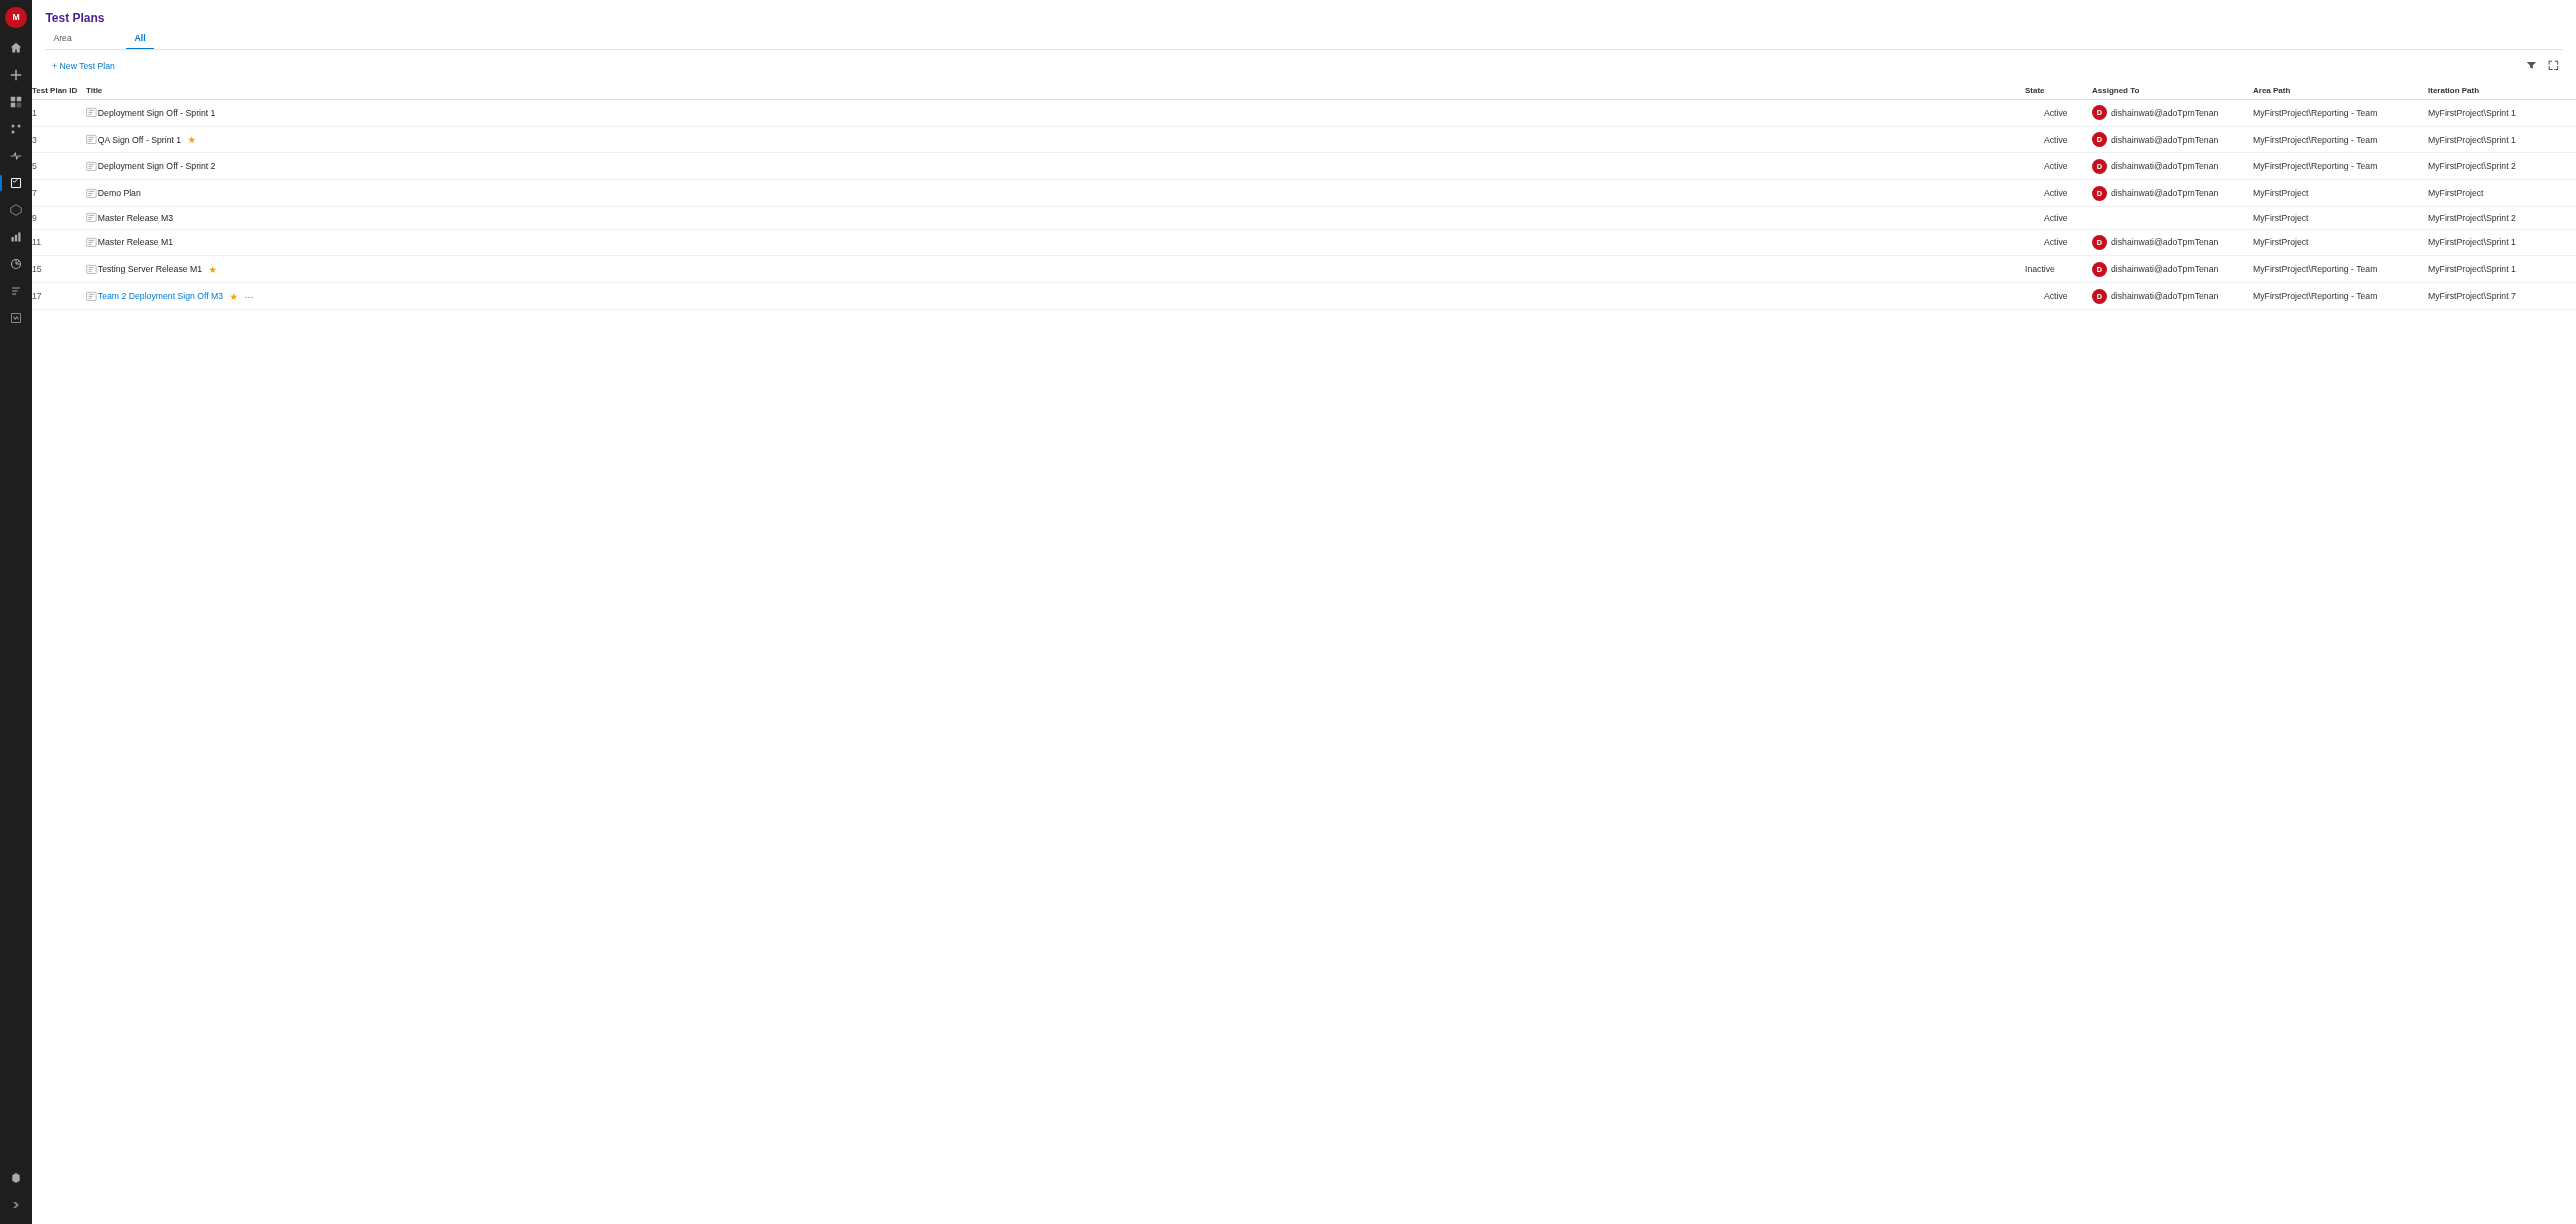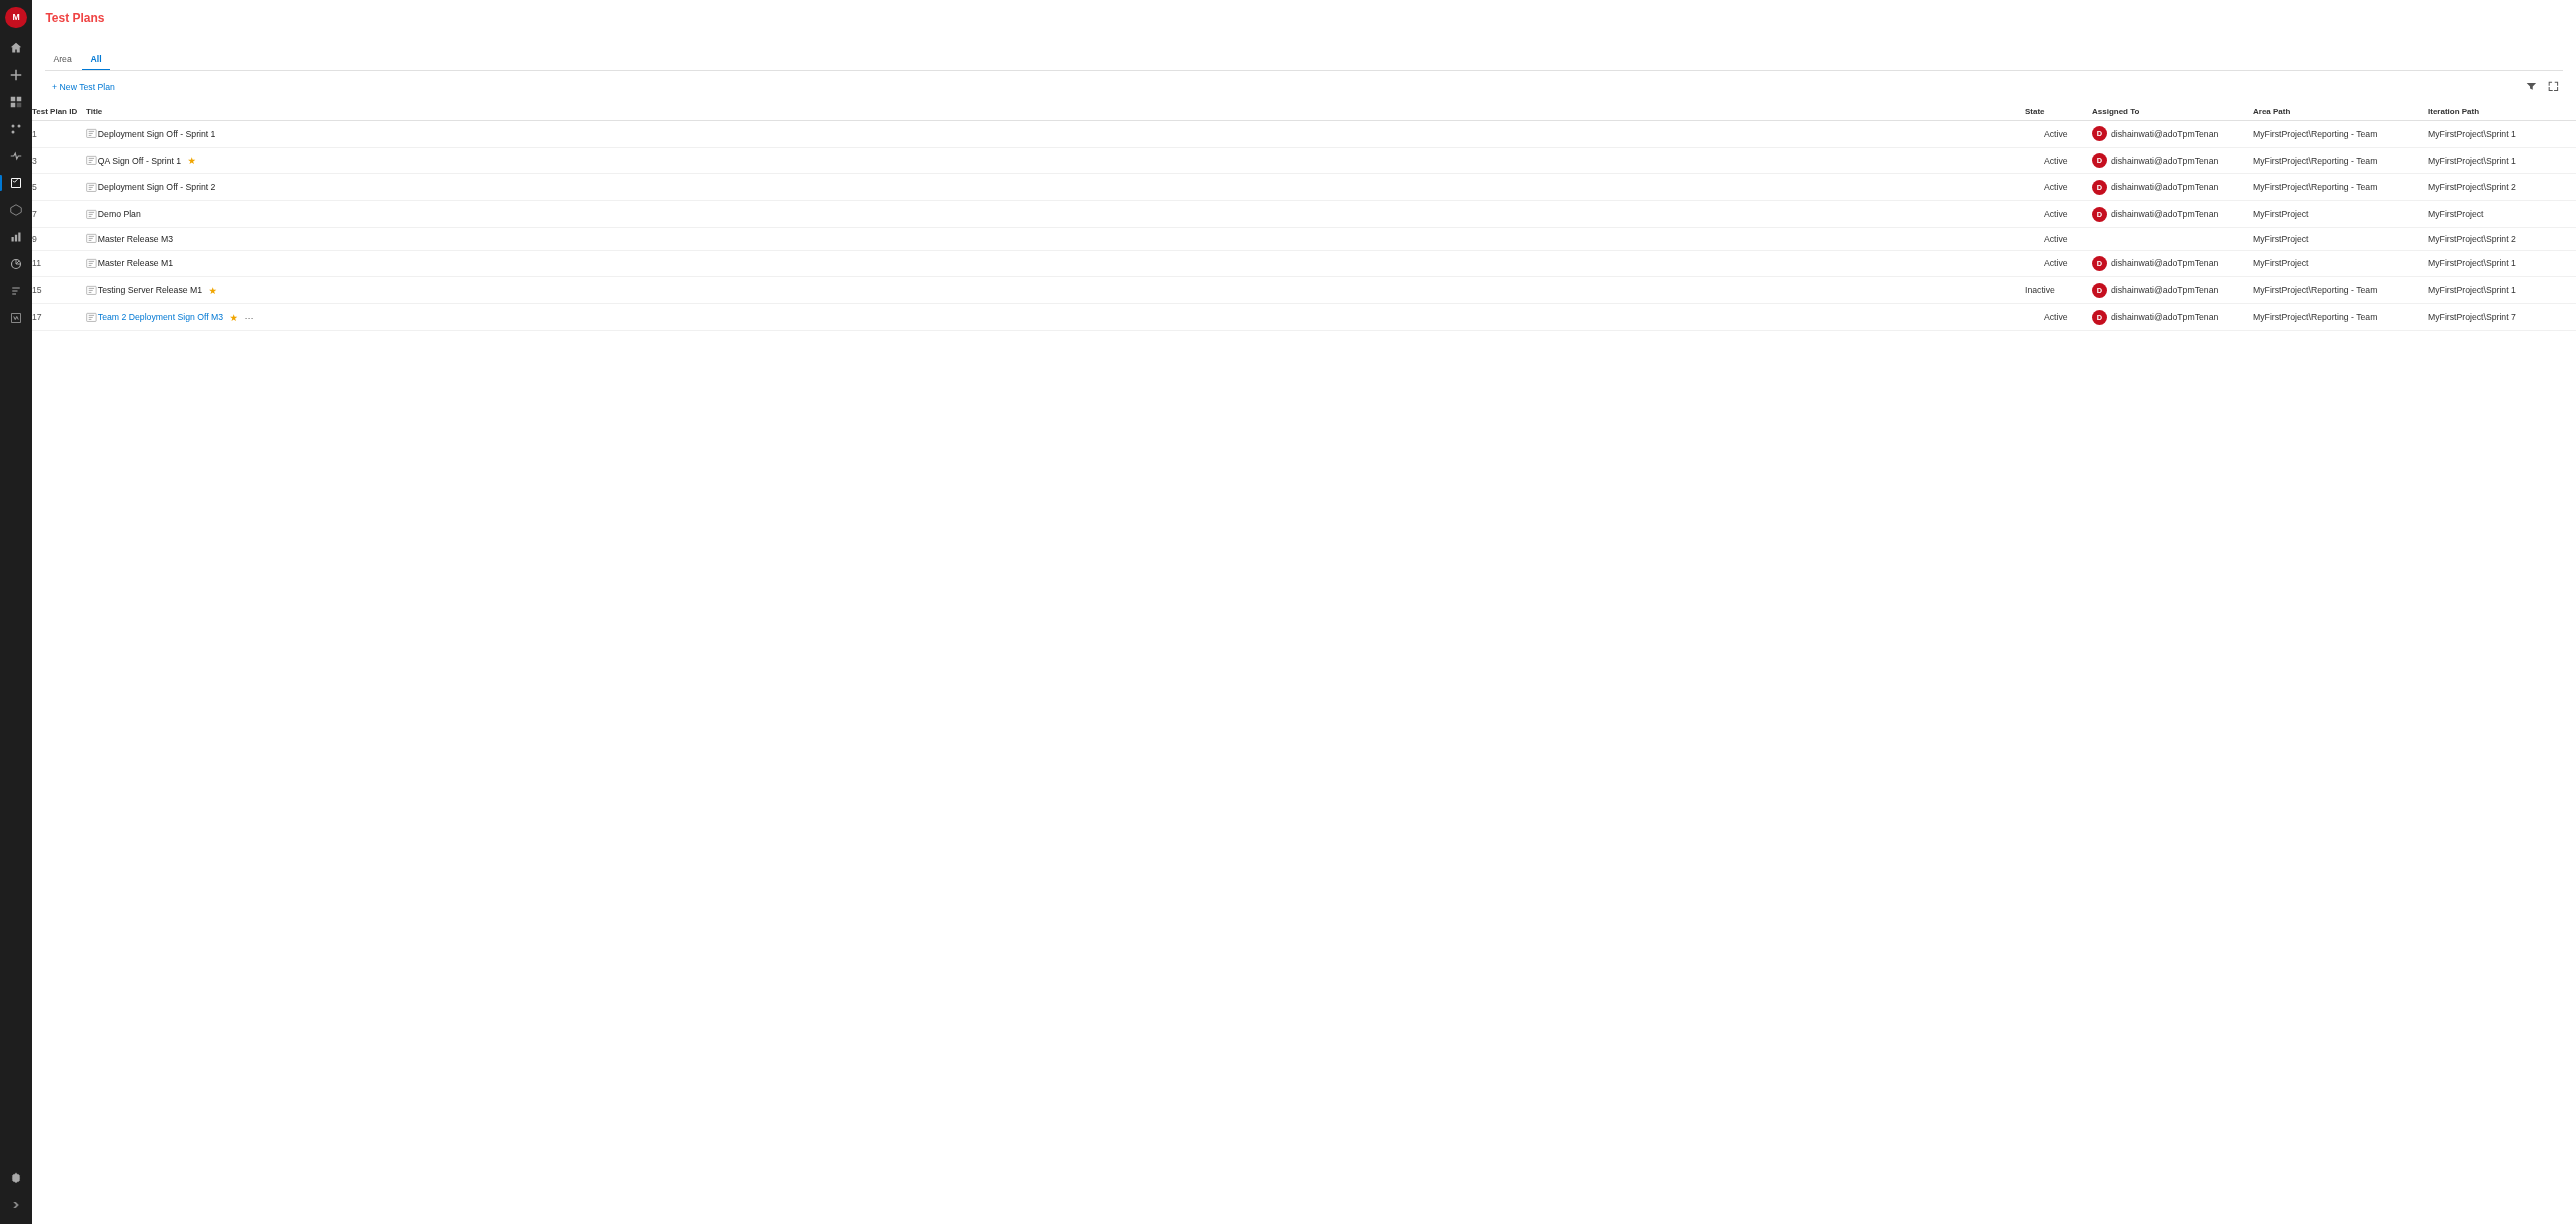--- a/index.html
+++ b/index.html
@@ -49,42 +49,43 @@
 
     
     .page-header {
       padding: 10.8px 13.4px 0 13.4px;
       display: flex;
       flex-direction: column;
     }
     .page-title {
       font-size: 12px;
       font-weight: 600;
-      color: #ef4444;
-      margin-bottom: 25px;
+      color: #4c1d95;
+      margin-bottom: 4px;
     }
     .tab-bar {
       display: flex;
       align-items: center;
       gap: 2.7px;
       border-bottom: 0.7px solid #e0e0e0;
       padding-bottom: 0;
     }
     .tab {
       padding: 4px 8px 5.4px 8px;
       font-size: 8.7px;
       cursor: pointer;
       color: #555;
       border-bottom: 1.3px solid transparent;
       margin-bottom: -0.7px;
     }
     .tab.active {
       color: #0078d4;
       border-bottom: 1.3px solid #0078d4;
       font-weight: 600;
+      margin-left: 44px;
     }
 
     
     .toolbar {
       display: flex;
       align-items: center;
       padding: 6.7px 13.4px;
       gap: 5.4px;
     }
     .btn-new-plan {

